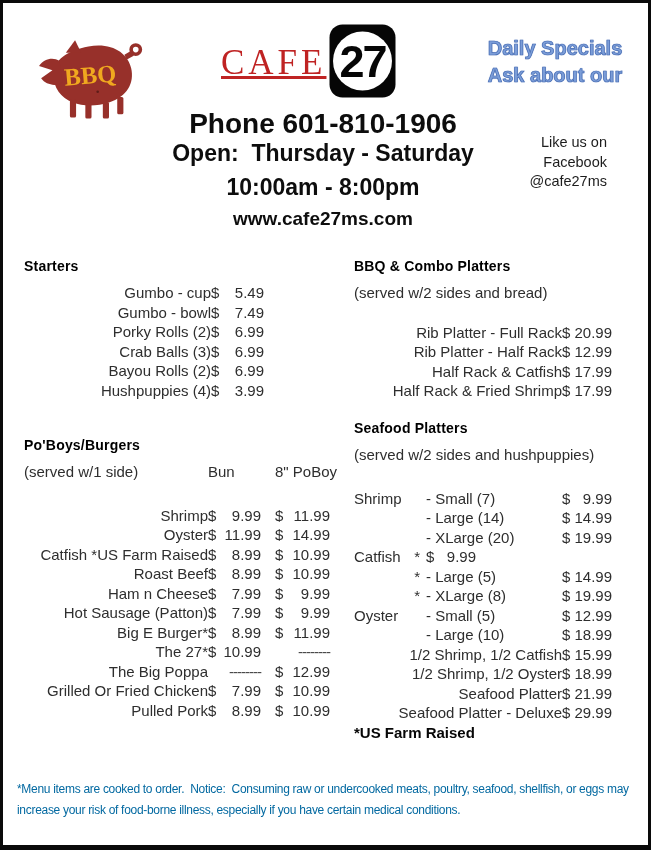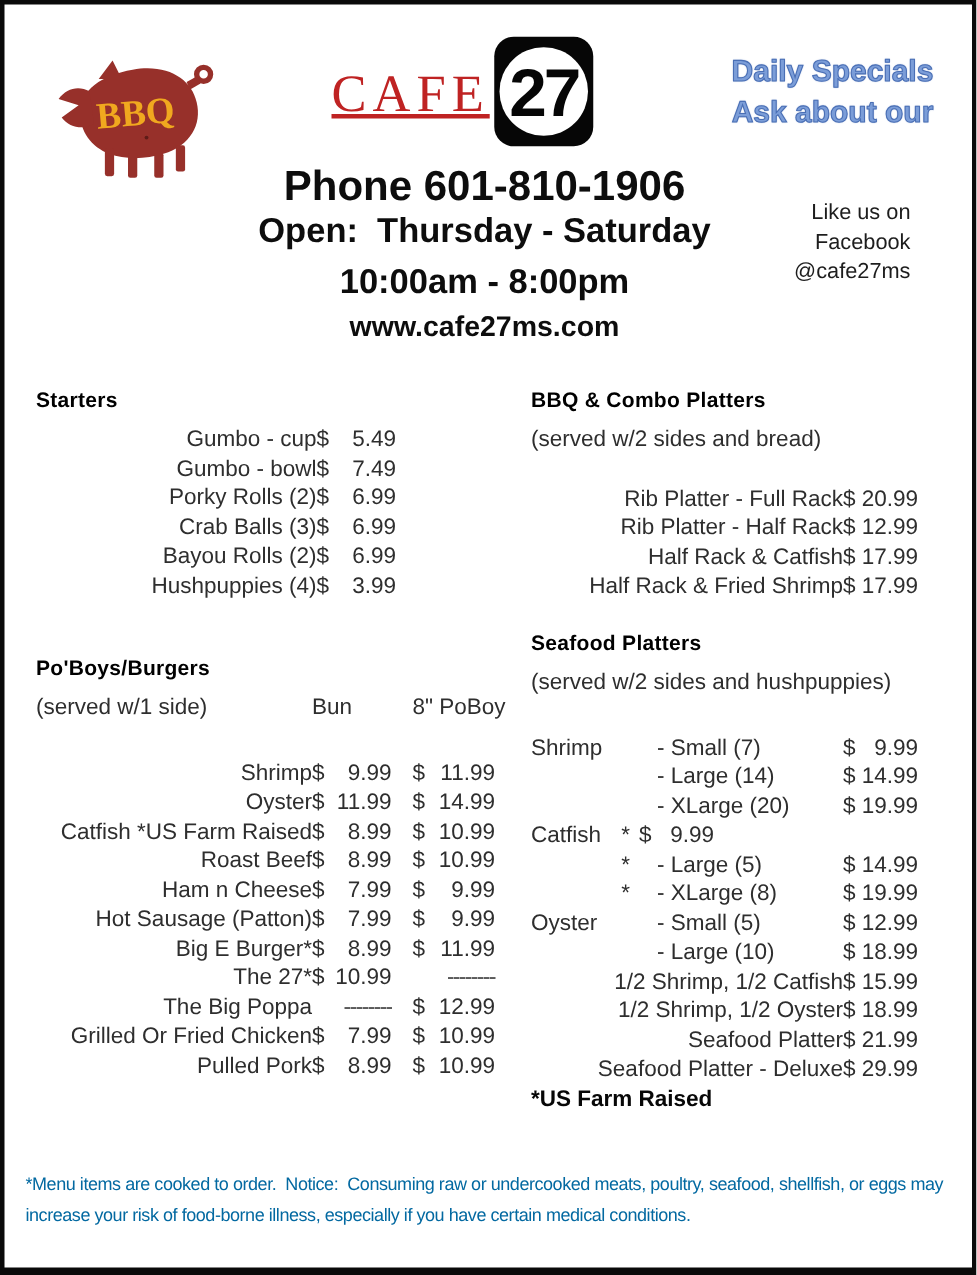--- a/index.html
+++ b/index.html
@@ -44,21 +44,21 @@
   .row { display:flex; line-height:19.5px; white-space:nowrap; }
   .name { flex:1 1 auto; overflow:visible;text-align:right; }
   .price-col { display:flex; justify-content:space-between; flex:0 0 auto; }
   .w-left  { width:53px; }       
   .w-right { width:50px; }       
   .w-poboy { width:55px; }
   .colgap { flex:0 0 14px; }
   .amt { text-align:right; }
   .dash { letter-spacing:-1px; color:#4a4a4a; }
   .prefix { flex:0 0 72px; display:flex; justify-content:space-between; padding-right:6px; box-sizing:border-box; }
-  .size { flex:1 1 auto;margin-left:12px; }
+  .size { flex:1 1 auto; }
   .footnote { font-weight:bold; color:#070707; line-height:19.5px; }
   
   .footer {
     position:absolute; left:14px; top:776px; width:628px;
     font-size:12px; line-height:20.5px; letter-spacing:-0.3px; color:#0369a1;
     white-space:nowrap;
   }
 </style>
 </head>
 <body>

